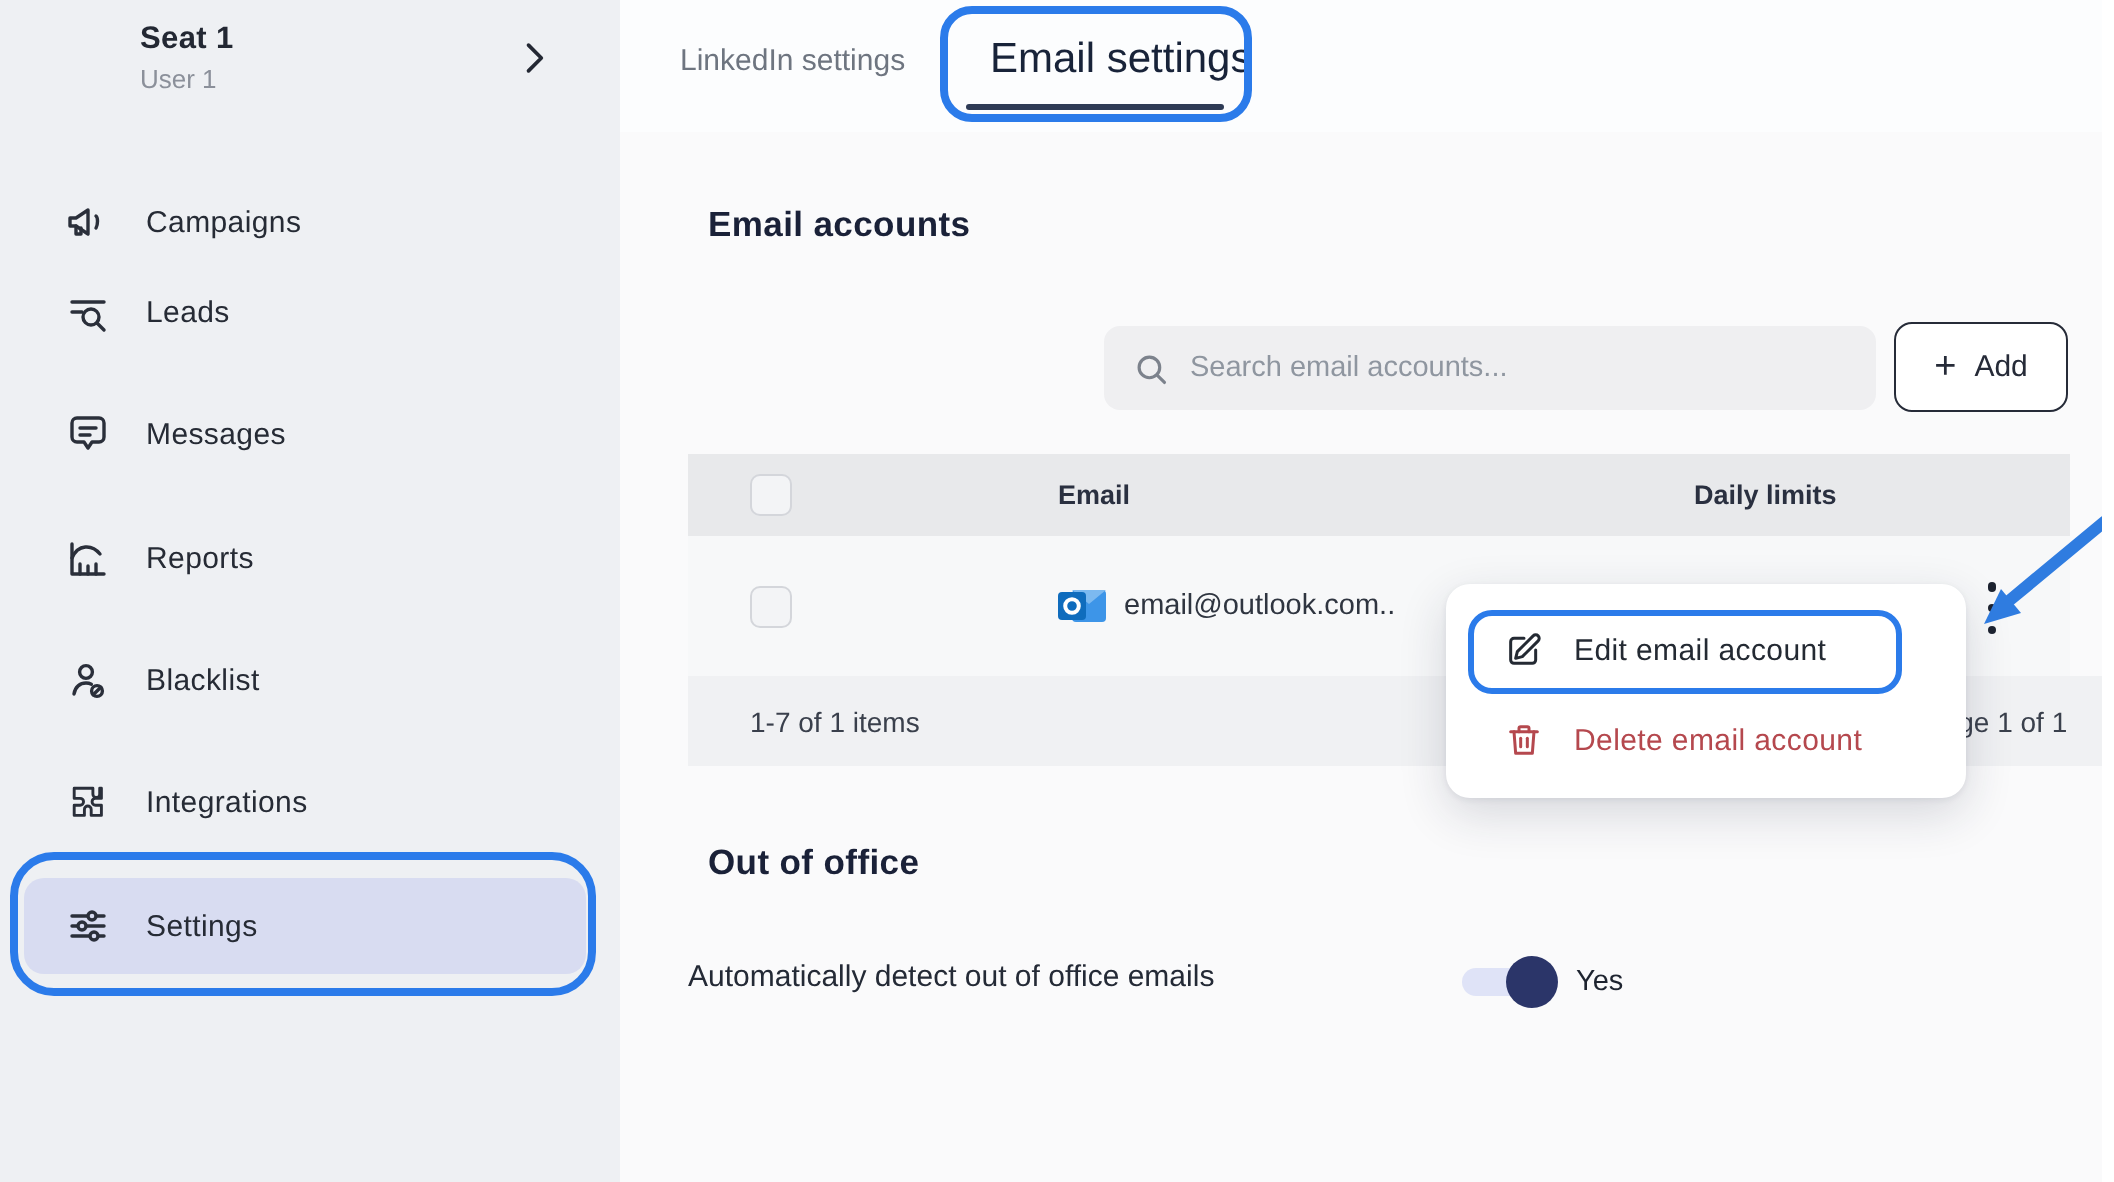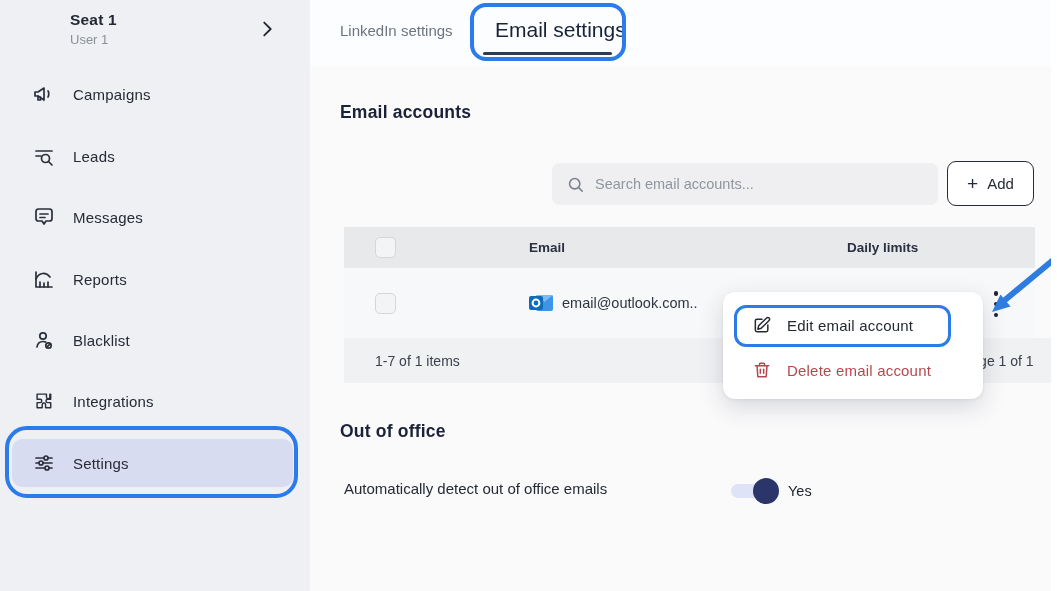--- a/index.html
+++ b/index.html
@@ -21,21 +21,21 @@
 
   
   .topbar { position:absolute; left:310px; top:0; width:747px; height:66px; background:#fcfdfe; }
   .tab { position:absolute; top:0; height:60px; display:flex; align-items:center; cursor:pointer; }
   .tab-linkedin { left:30px; font-size:15px; color:#6e7580; }
   .tab-email { left:185px; font-size:21px; font-weight:500; color:#182339; }
   .tab-underline { position:absolute; left:173px; top:52px; width:129px; height:3px; background:#2e3b55; border-radius:2px; }
 
   
   .content { position:absolute; left:310px; top:66px; width:747px; height:525px; background:#fafafb; }
-  .section-title { position:absolute; left:30px; font-size:17.5px; font-weight:700; color:#1a2138; letter-spacing:.2px; }
+  .section-title { position:absolute; left:44px; font-size:17.5px; font-weight:700; color:#1a2138; letter-spacing:.2px; }
   .t-email-accounts { top:36px; }
   .t-out-of-office { top:355px; }
 
   .search-bar { position:absolute; left:242px; top:97px; width:386px; height:42px; background:#efeff1; border-radius:8px; display:flex; align-items:center; padding-left:14px; }
   .search-icon { width:19px; height:19px; color:#7c828c; flex:0 0 19px; }
   .search-input { margin-left:10px; border:none; outline:none; background:transparent; font-size:14.5px; color:#4a505a; width:330px; font-family:"Liberation Sans",sans-serif; }
   .search-input::placeholder { color:#8f96a0; }
 
   .add-button { position:absolute; left:637px; top:95px; width:87px; height:45px; background:#fff; border:1.5px solid #262b38; border-radius:9px; display:flex; align-items:center; justify-content:center; gap:9px; cursor:pointer; }
   .add-plus { font-size:19px; color:#262b38; line-height:1; font-weight:400; }
@@ -92,21 +92,21 @@
     <div class="seat-header">
       <div class="seat-title">Seat 1</div>
       <div class="seat-subtitle">User 1</div>
     </div>
     <div class="seat-chevron">
       <svg viewBox="0 0 24 24" fill="none" stroke="currentColor" stroke-width="2" stroke-linecap="round" stroke-linejoin="round">
           <path d="M9 5l7 7-7 7"></path>
         </svg>
     </div>
 
-    <div class="nav-item" style="top:72px">
+    <div class="nav-item" style="top:89px">
       <span class="nav-icon">
         <svg viewBox="0 0 24 24" fill="none" stroke="currentColor" stroke-width="1.7" stroke-linecap="round" stroke-linejoin="round">
             <path d="M3 10v4h3l6 4V6l-6 4H3z"></path>
             <path d="M16 9c1 .8 1 4.2 0 6"></path>
             <path d="M6 14v4h2.5v-3"></path>
           </svg>
       </span>
       <span class="nav-label">Campaigns</span>
     </div>
 

